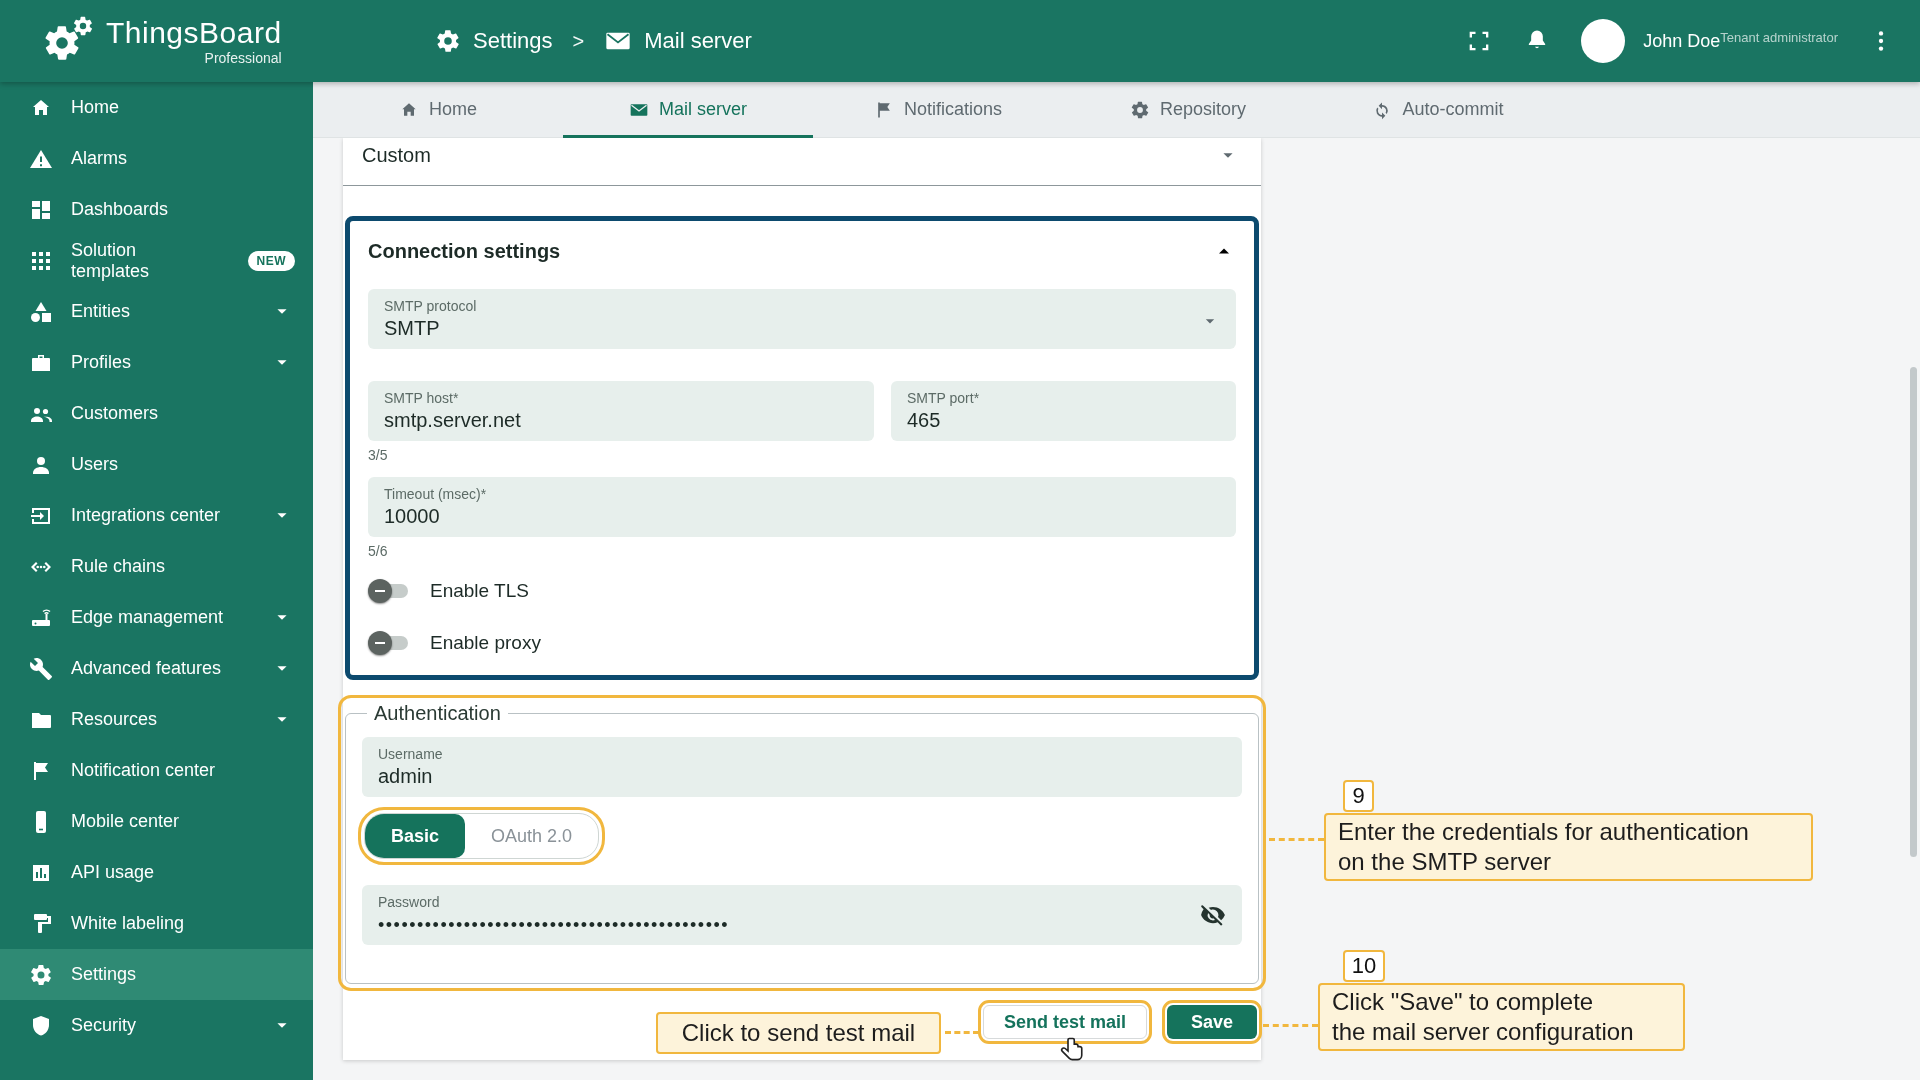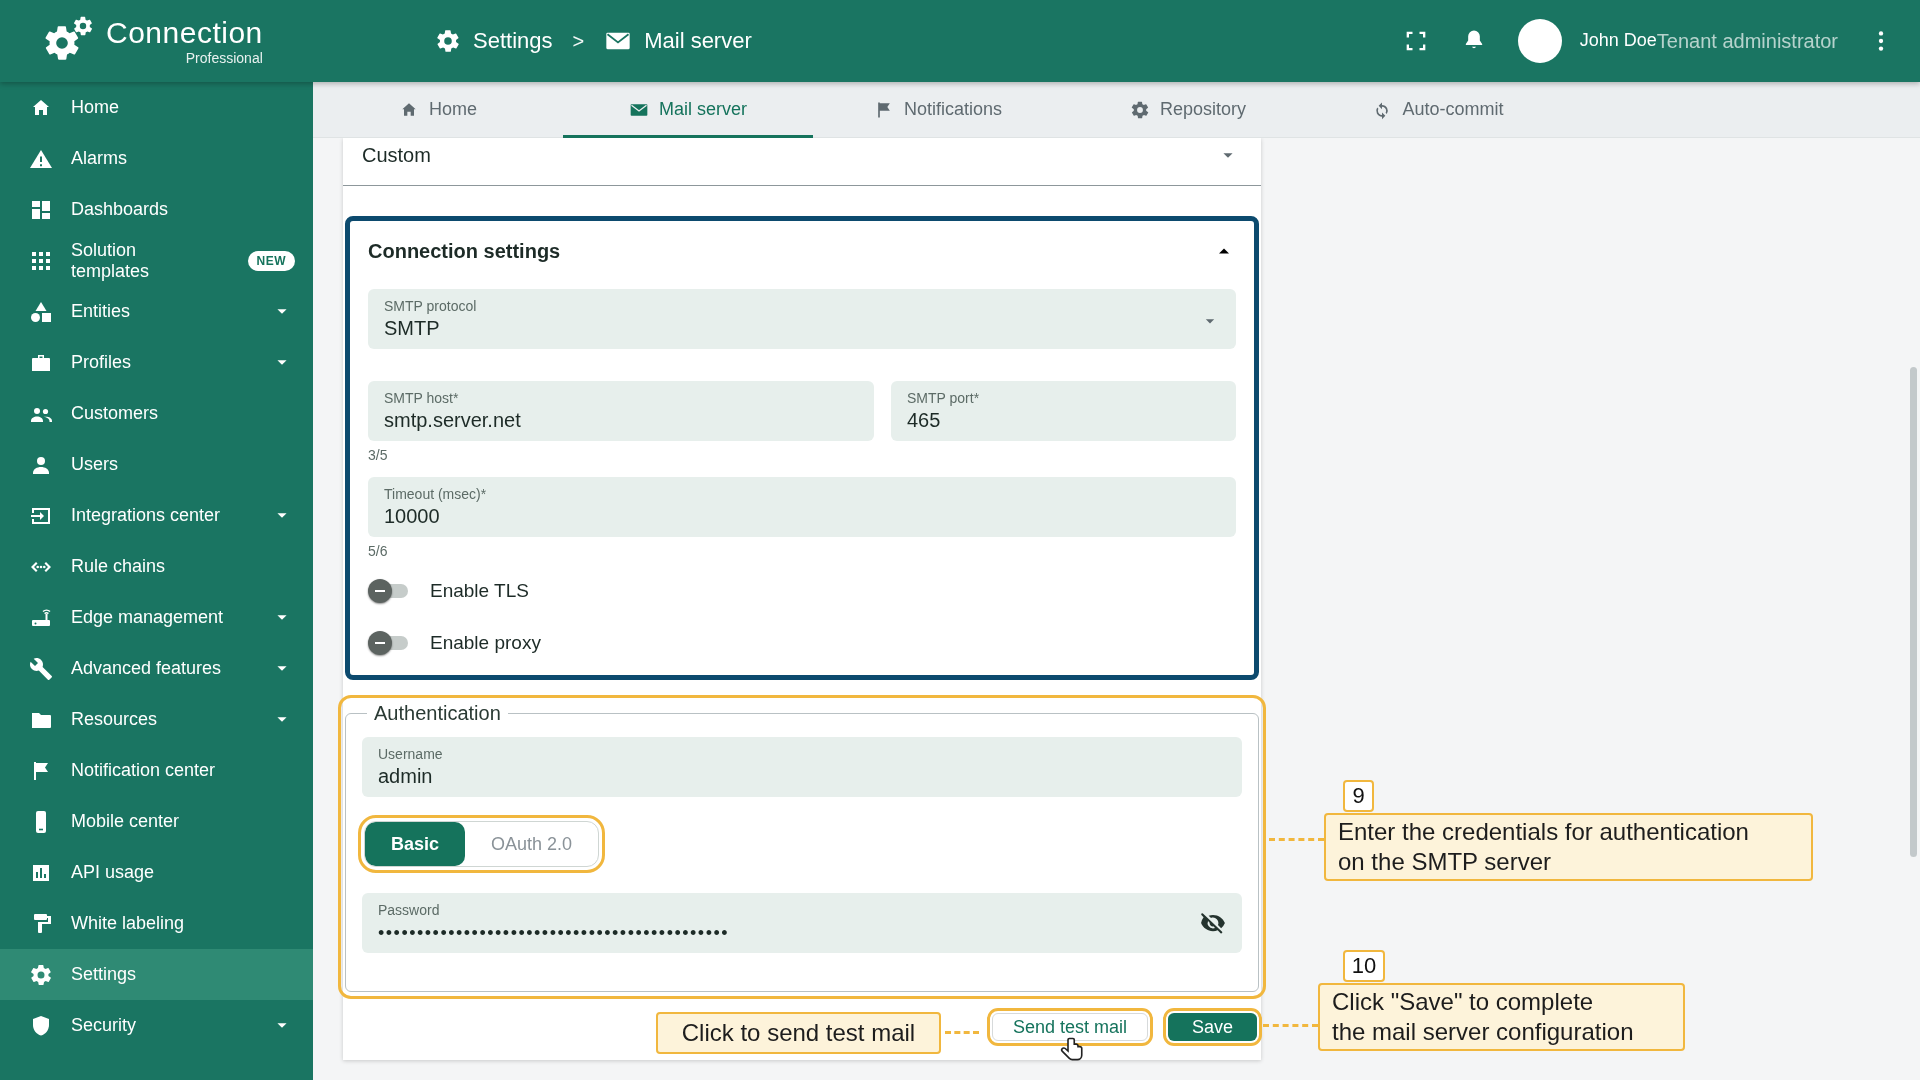--- a/index.html
+++ b/index.html
@@ -26,21 +26,21 @@
   .logo-edition{font-size:14px;opacity:.9;align-self:flex-end;margin-top:3px}
   .breadcrumb{display:flex;align-items:center;gap:12px;margin-left:122px;font-size:22px;font-weight:500}
   .breadcrumb .ic svg{fill:#fff}
   .crumb-sep{font-size:20px;opacity:.95;margin:0 8px}
   .header-right{margin-left:auto;display:flex;align-items:center;gap:30px;padding-right:26px}
   .header-right .ic svg{fill:#fff}
   .avatar{width:44px;height:44px;border-radius:50%;background:#fff;display:flex;align-items:center;justify-content:center}
   .avatar svg{fill:var(--teal)}
   .user-block{display:flex;flex-direction:row;line-height:1.25;margin-left:-12px}
   .user-name{font-size:18px}
-  .user-role{font-size:20px;color:rgba(255,255,255,.68)}
+  .user-role{font-size:13px;color:rgba(255,255,255,.68)}
 
   
   .sidebar{position:absolute;top:82px;left:0;width:313px;bottom:0;background:var(--teal);overflow:hidden;z-index:10}
   .side-item{height:51px;display:flex;align-items:center;gap:18px;padding:0 18px 0 29px;color:#fff;font-size:18px;cursor:pointer}
   .side-item.active{background:var(--teal-active)}
   .side-item .ic{width:24px;height:24px;flex:0 0 24px}
   .side-item .ic svg{fill:#fff}
   .badge-new{background:#fff;color:var(--teal-dark);font-size:12px;font-weight:700;padding:3px 9px;border-radius:10px;margin-left:12px;letter-spacing:.5px}
   .chev{margin-left:auto}
   .chev svg{fill:rgba(255,255,255,.9)}
@@ -84,29 +84,29 @@
   .toggle-row + .toggle-row{margin-top:12px}
   .toggle{position:relative;width:44px;height:18px;cursor:pointer}
   .track{position:absolute;left:4px;right:4px;top:2px;height:14px;border-radius:7px;background:#c6ccca}
   .thumb{position:absolute;left:0;top:-3px;width:24px;height:24px;border-radius:50%;background:#5c6360;box-shadow:0 1px 2px rgba(0,0,0,.45);display:flex;align-items:center;justify-content:center}
   .thumb::after{content:"";width:10px;height:2px;background:#fff}
   .toggle-label{font-size:19px;color:var(--ink)}
 
   fieldset.auth{margin:22px 2px 0;border:1px solid #b9c1c4;border-radius:6px;padding:0 16px 38px;outline:3px solid var(--orange);outline-offset:4px}
   fieldset.auth legend{font-size:20px;color:#2a3a34;padding:0 7px;margin-left:5px}
   .f-user{margin-top:12px}
-  .seg-group{display:inline-flex;height:46px;border:1px solid #cfd6d3;border-radius:12px;background:#fff;margin:24px 0 0 2px;outline:3px solid var(--orange);outline-offset:3px;overflow:hidden}
+  .seg-group{display:inline-flex;height:46px;border:1px solid #cfd6d3;border-radius:20px;background:#fff;margin:16px 0 0 2px;outline:3px solid var(--orange);outline-offset:3px;overflow:hidden}
   .seg{display:flex;align-items:center;padding:0 26px;font-size:18px;cursor:pointer}
   .seg.active{background:var(--teal-dark);color:#fff;font-weight:700;border-radius:10px}
   .seg.inactive{color:#8a9298}
   .f-pass{margin-top:26px}
   .f-pass .fvalue2{letter-spacing:1.5px;font-size:18px;line-height:28px}
 
   .actions{margin-top:21px;display:flex;justify-content:flex-end;gap:20px;padding-right:4px}
-  .btn{height:28px;border-radius:6px;font-size:18px;font-weight:400;font-family:inherit;cursor:pointer}
+  .btn{height:34px;border-radius:6px;font-size:18px;font-weight:700;font-family:inherit;cursor:pointer}
   .btn-outline{padding:0 20px;background:#fff;color:var(--teal-dark);border:1px solid #d7dadb;outline:3px solid var(--orange);outline-offset:2px}
   .btn-filled{padding:0 24px;background:var(--teal-dark);color:#fff;border:none;outline:3px solid var(--orange);outline-offset:2px}
 
   
   .anno{position:absolute;z-index:30}
   .dash{border-top:3px dashed var(--orange);height:0}
   .dash1{left:632px;top:893px;width:34px}
   .dash2{left:956px;top:700px;width:55px}
   .dash3{left:950px;top:886px;width:55px}
   .hint-box{left:343px;top:874px;width:285px;height:42px;background:var(--cream);border:2px solid var(--orange);border-radius:4px;display:flex;align-items:center;justify-content:center;font-size:24px;color:#1d1d1d}
@@ -126,21 +126,21 @@
   <div class="logo">
     <div class="logo-mark ic">
       <svg width="40" height="40" viewBox="0 0 24 24" style="left:0;top:8px">
           <path d="M19.4 13a7.6 7.6 0 000-2l2.1-1.6a.5.5 0 00.1-.7l-2-3.4a.5.5 0 00-.6-.2l-2.5 1a7.7 7.7 0 00-1.7-1l-.4-2.6a.5.5 0 00-.5-.5h-4a.5.5 0 00-.5.4l-.4 2.7a7.7 7.7 0 00-1.7 1l-2.5-1a.5.5 0 00-.6.2l-2 3.4a.5.5 0 00.1.7L4.6 11a7.6 7.6 0 000 2l-2.1 1.6a.5.5 0 00-.1.7l2 3.4c.1.2.4.3.6.2l2.5-1a7.7 7.7 0 001.7 1l.4 2.6c0 .3.2.5.5.5h4c.2 0 .5-.2.5-.4l.4-2.7a7.7 7.7 0 001.7-1l2.5 1c.2.1.5 0 .6-.2l2-3.4a.5.5 0 00-.1-.7zM12 15.5A3.5 3.5 0 1115.5 12 3.5 3.5 0 0112 15.5z"></path>
         </svg>
       <svg width="22" height="22" viewBox="0 0 24 24" style="right:0;top:0">
           <path d="M19.4 13a7.6 7.6 0 000-2l2.1-1.6a.5.5 0 00.1-.7l-2-3.4a.5.5 0 00-.6-.2l-2.5 1a7.7 7.7 0 00-1.7-1l-.4-2.6a.5.5 0 00-.5-.5h-4a.5.5 0 00-.5.4l-.4 2.7a7.7 7.7 0 00-1.7 1l-2.5-1a.5.5 0 00-.6.2l-2 3.4a.5.5 0 00.1.7L4.6 11a7.6 7.6 0 000 2l-2.1 1.6a.5.5 0 00-.1.7l2 3.4c.1.2.4.3.6.2l2.5-1a7.7 7.7 0 001.7 1l.4 2.6c0 .3.2.5.5.5h4c.2 0 .5-.2.5-.4l.4-2.7a7.7 7.7 0 001.7-1l2.5 1c.2.1.5 0 .6-.2l2-3.4a.5.5 0 00-.1-.7zM12 15.5A3.5 3.5 0 1115.5 12 3.5 3.5 0 0112 15.5z"></path>
         </svg>
     </div>
     <div class="logo-text">
-      <span class="logo-name">Connection</span>
+      <span class="logo-name">ThingsBoard</span>
       <span class="logo-edition">Professional</span>
     </div>
   </div>
   <div class="breadcrumb">
     <span class="ic">
         <svg width="26" height="26" viewBox="0 0 24 24">
           <path d="M19.4 13a7.6 7.6 0 000-2l2.1-1.6a.5.5 0 00.1-.7l-2-3.4a.5.5 0 00-.6-.2l-2.5 1a7.7 7.7 0 00-1.7-1l-.4-2.6a.5.5 0 00-.5-.5h-4a.5.5 0 00-.5.4l-.4 2.7a7.7 7.7 0 00-1.7 1l-2.5-1a.5.5 0 00-.6.2l-2 3.4a.5.5 0 00.1.7L4.6 11a7.6 7.6 0 000 2l-2.1 1.6a.5.5 0 00-.1.7l2 3.4c.1.2.4.3.6.2l2.5-1a7.7 7.7 0 001.7 1l.4 2.6c0 .3.2.5.5.5h4c.2 0 .5-.2.5-.4l.4-2.7a7.7 7.7 0 001.7-1l2.5 1c.2.1.5 0 .6-.2l2-3.4a.5.5 0 00-.1-.7zM12 15.5A3.5 3.5 0 1115.5 12 3.5 3.5 0 0112 15.5z"></path>
         </svg>
       </span>
     <span>Settings</span>

